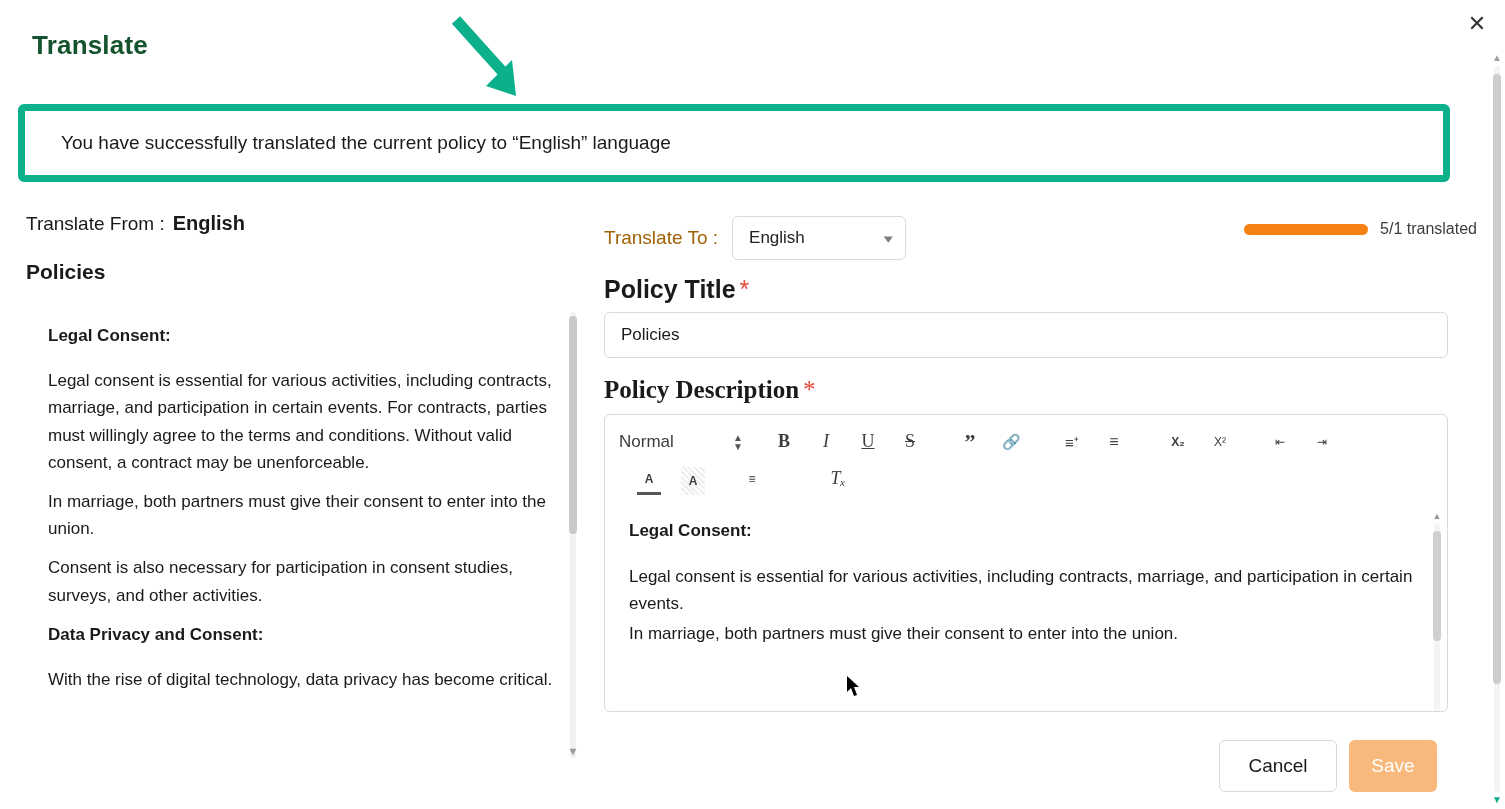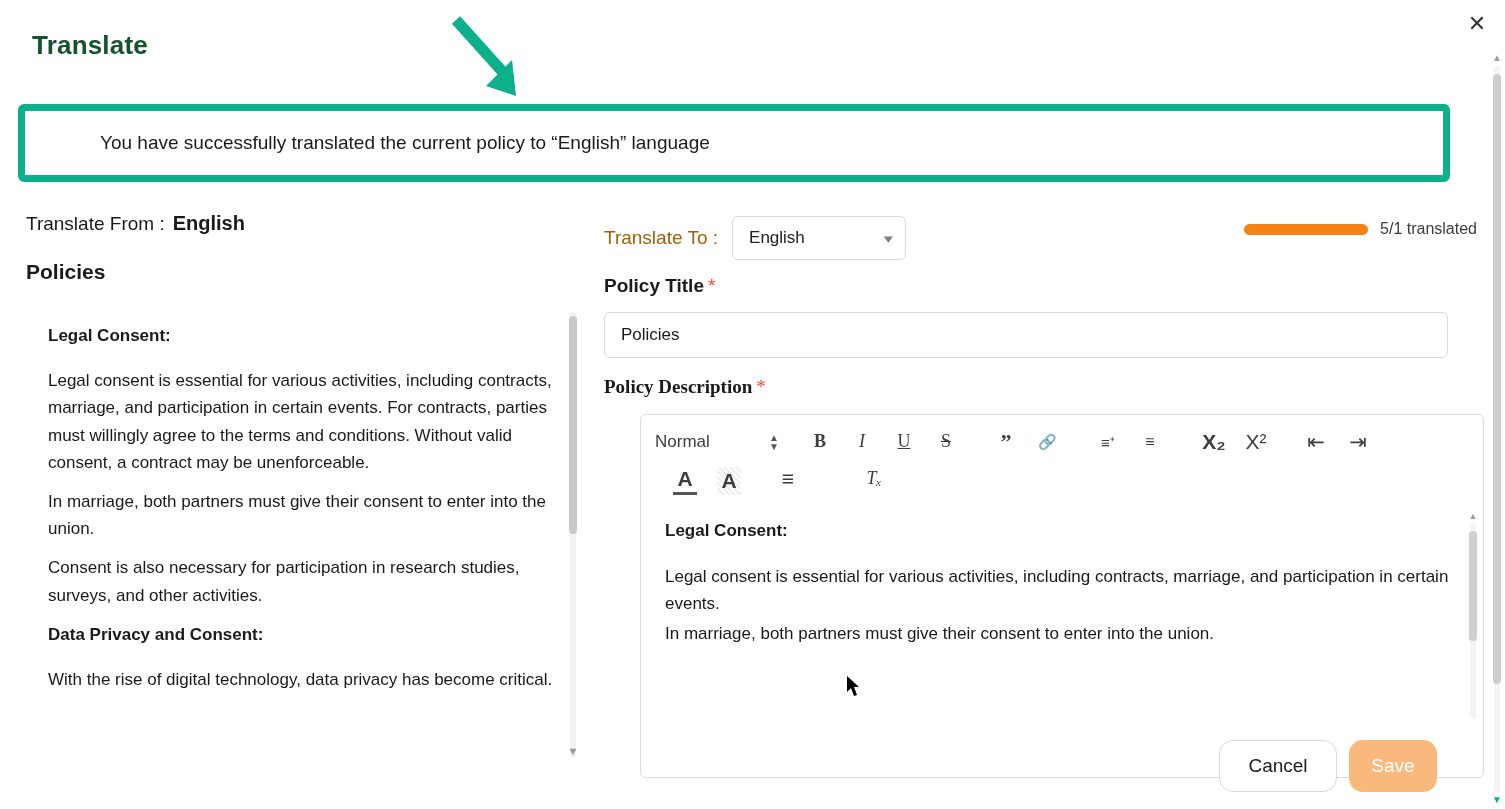--- a/index.html
+++ b/index.html
@@ -45,21 +45,20 @@
   
   .success-banner {
     position: absolute;
     left: 18px; top: 104px;
     width: 1432px; height: 78px;
     border: 7px solid #0cb08a;
     border-radius: 6px;
     background: #fff;
     display: flex;
     align-items: center;
-    padding-left: 39px;
   }
   .success-banner .msg {
     padding-left: 36px;
     font-size: 19px;
     color: #1a1a1a;
   }
   
   .translate-from {
     position: absolute;
     left: 26px; top: 212px;
@@ -165,21 +164,21 @@
     width: 124px; height: 11px;
     background: #f68216;
     border-radius: 6px;
   }
   .progress-text {
     font-size: 16px;
     color: #3c3c3c;
   }
   .field-label {
     position: absolute;
-    font-size: 19px;
+    font-size: 25px;
     font-weight: bold;
     color: #1a1a1a;
   }
   .field-label .req { color: #e8483c; font-weight: normal; margin-left: 4px;}
   #policy-title-label { left: 604px; top: 275px; }
   #policy-desc-label { left: 604px; top: 376px; font-family: Liberation Serif, serif; }
 
   .text-input {
     position: absolute;
     left: 604px; top: 312px;
@@ -188,26 +187,25 @@
     border-radius: 6px;
     padding: 0 16px;
     font-size: 17px;
     color: #1a1a1a;
     font-family: "Liberation Sans", sans-serif;
     background: #fff;
   }
   .editor {
     position: absolute;
     left: 604px; top: 414px;
-    width: 844px; height: 364px;
+    width: 844px; height: 298px;
     border: 1px solid #d6d9dd;
     border-radius: 6px;
     background: #fff;
     overflow: hidden;
-    margin-left: 36px;
   }
   .toolbar {
     padding: 8px 14px 6px 14px;
     display: flex;
     flex-wrap: wrap;
     align-items: center;
     gap: 0;
     height: 88px;
   }
   .tb-group { display: flex; align-items: center; }
@@ -215,21 +213,21 @@
     width: 42px; height: 36px;
     display: flex; align-items: center; justify-content: center;
     color: #3d3d3d;
     font-size: 18px;
     cursor: pointer;
     background: none;
     border: none;
     padding: 0;
     font-family: "Liberation Serif", serif;
   }
-  .tb-btn.sans { font-family: "Liberation Sans", sans-serif; font-size: 21px;}
+  .tb-btn.sans { font-family: "Liberation Sans", sans-serif; font-size: 12px;}
   .format-select {
     width: 130px; height: 34px;
     display: flex; align-items: center; justify-content: space-between;
     font-size: 17px;
     color: #3d3d3d;
     cursor: pointer;
     padding-right: 6px;
     margin-right: 14px;
   }
   .updown {
@@ -263,21 +261,21 @@
     background: #cfcfcf; border-radius: 4px;
   }
   .editor-scroll .caret {
     position:absolute; left:-1px; top:-12px; width:10px; height:10px;
     color:#999; font-size:9px; text-align:center;
   }
   
   .btn {
     position: absolute;
     height: 52px;
-    border-radius: 14px;
+    border-radius: 6px;
     font-size: 19px;
     display: flex; align-items: center; justify-content: center;
     cursor: pointer;
   }
   .btn-cancel {
     left: 1219px; top: 740px;
     width: 118px;
     border: 1px solid #d6d9dd;
     background: #fff;
     color: #1a1a1a;
@@ -338,21 +336,21 @@
     <span class="lbl">Translate From :</span>
     <span class="val">English</span>
   </div>
 
   <div class="source-title">Policies</div>
 
   <div class="source-body">
     <h4>Legal Consent:</h4>
     <p>Legal consent is essential for various activities, including contracts, marriage, and participation in certain events. For contracts, parties must willingly agree to the terms and conditions. Without valid consent, a contract may be unenforceable.</p>
     <p>In marriage, both partners must give their consent to enter into the union.</p>
-    <p>Consent is also necessary for participation in research studies, surveys, and other activities.</p>
+    <p>Consent is also necessary for participation in consent studies, surveys, and other activities.</p>
     <h4>Data Privacy and Consent:</h4>
     <p>With the rise of digital technology, data privacy has become critical.</p>
   </div>
 
   <div class="source-scrollbar">
     <div class="track"></div>
     <div class="thumb"></div>
     <div class="caret">▼</div>
   </div>
 

